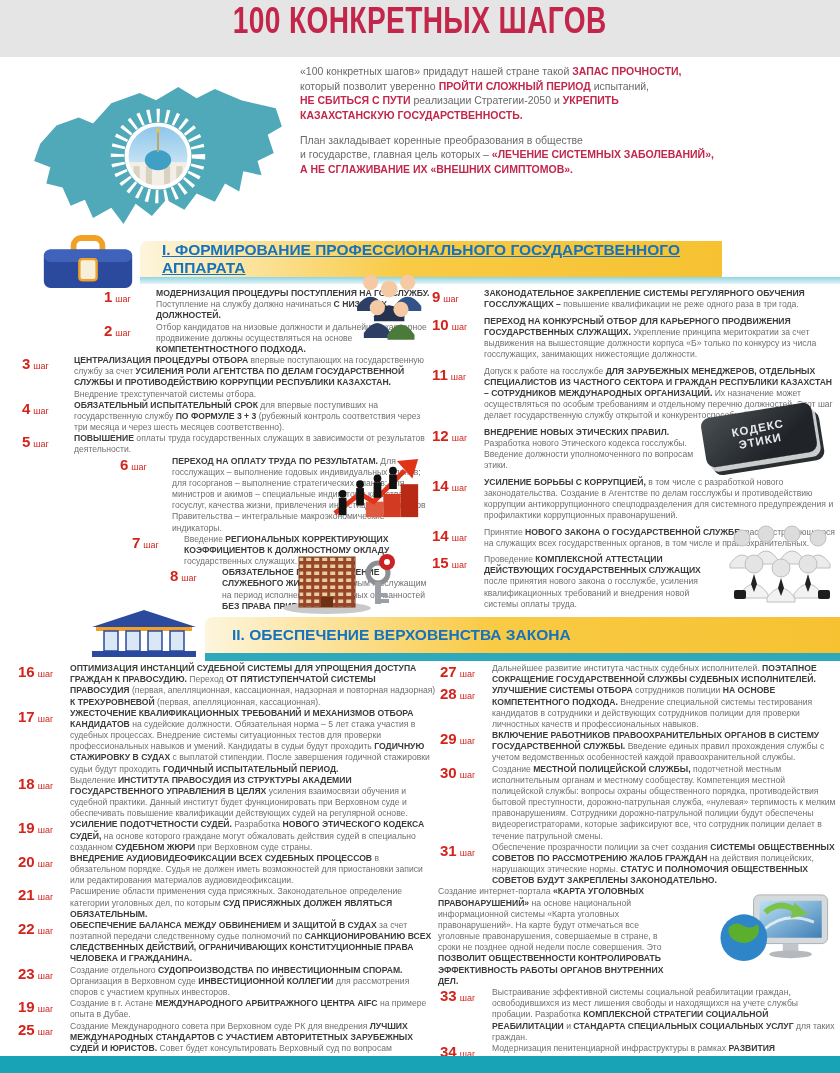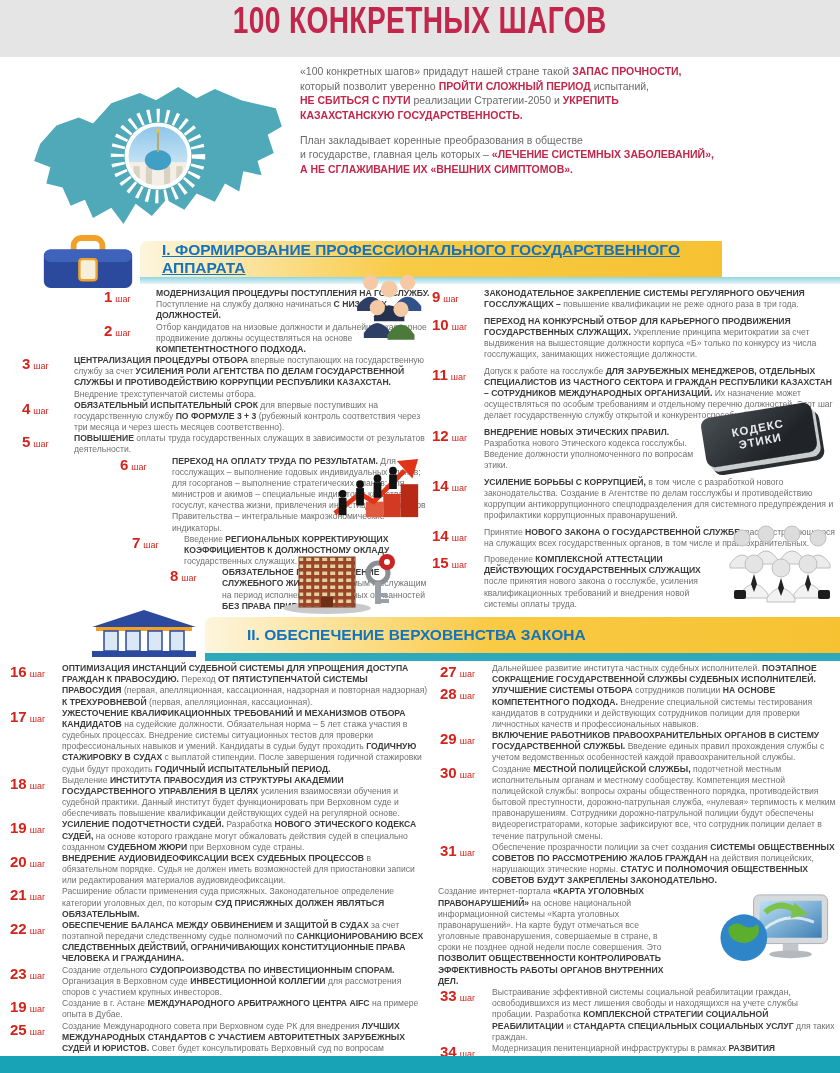--- a/index.html
+++ b/index.html
@@ -13,32 +13,32 @@
   
   .map-wrap{position:absolute;left:26px;top:72px;width:264px;height:164px;}
   .intro{position:absolute;left:300px;top:64px;width:540px;}
   .intro p{margin:0 0 10px;font-size:10.5px;line-height:1.4;color:#6a6a6a;white-space:pre-line;}
   .intro .b{color:#c2274b;font-weight:bold;}
   
   .band{position:absolute;height:36px;display:flex;align-items:center;
         background:linear-gradient(90deg,#fdf5dd 0%,#f9ca44 45%,#f6c232 100%);
         color:#1473bc;font-weight:bold;font-size:15.5px;border-top-left-radius:8px;}
   .band1{left:140px;top:241px;width:582px;padding-left:22px;box-sizing:border-box;text-decoration:underline;}
-  .band2{left:205px;top:617px;width:635px;padding-left:42px;box-sizing:border-box;}
+  .band2{left:205px;top:617px;width:635px;padding-left:27px;box-sizing:border-box;}
   .strip1{position:absolute;left:140px;top:277px;width:700px;height:7px;
           background:linear-gradient(180deg,#8fd4e0,#e6f6f9);}
   .strip2{position:absolute;left:205px;top:653px;width:635px;height:8px;background:#2ea9bc;}
   .band-icon{position:absolute;}
   #icon1{left:40px;top:234px;}
   #icon2{left:88px;top:608px;}
   
   .col{position:absolute;display:flex;flex-direction:column;justify-content:space-between;}
   #s1l{left:20px;top:288px;width:414px;height:324px;align-items:flex-end;}
   #s1r{left:430px;top:288px;width:406px;height:322px;}
-  #s2l{left:8px;top:663px;width:420px;height:384px;align-items:flex-end;}
+  #s2l{left:16px;top:663px;width:420px;height:384px;align-items:flex-end;}
   #s2r{left:438px;top:663px;width:398px;height:382px;}
   .step{display:flex;}
   .gut{flex:none;width:54px;color:#d3241c;white-space:nowrap;padding-left:2px;box-sizing:border-box;}
   .gut .num{font-size:15px;font-weight:bold;}
   .gut .lbl{font-size:9px;margin-left:3px;}
   .txt{flex:1;font-size:8.6px;line-height:1.3;color:#707070;}
   .txt .b{color:#3c3c3c;font-weight:bold;}
   
   #s1l .step:nth-child(1) .txt,#s1l .step:nth-child(2) .txt{max-width:278px;}
   #s1l .step:nth-child(6) .txt{max-width:262px;}

